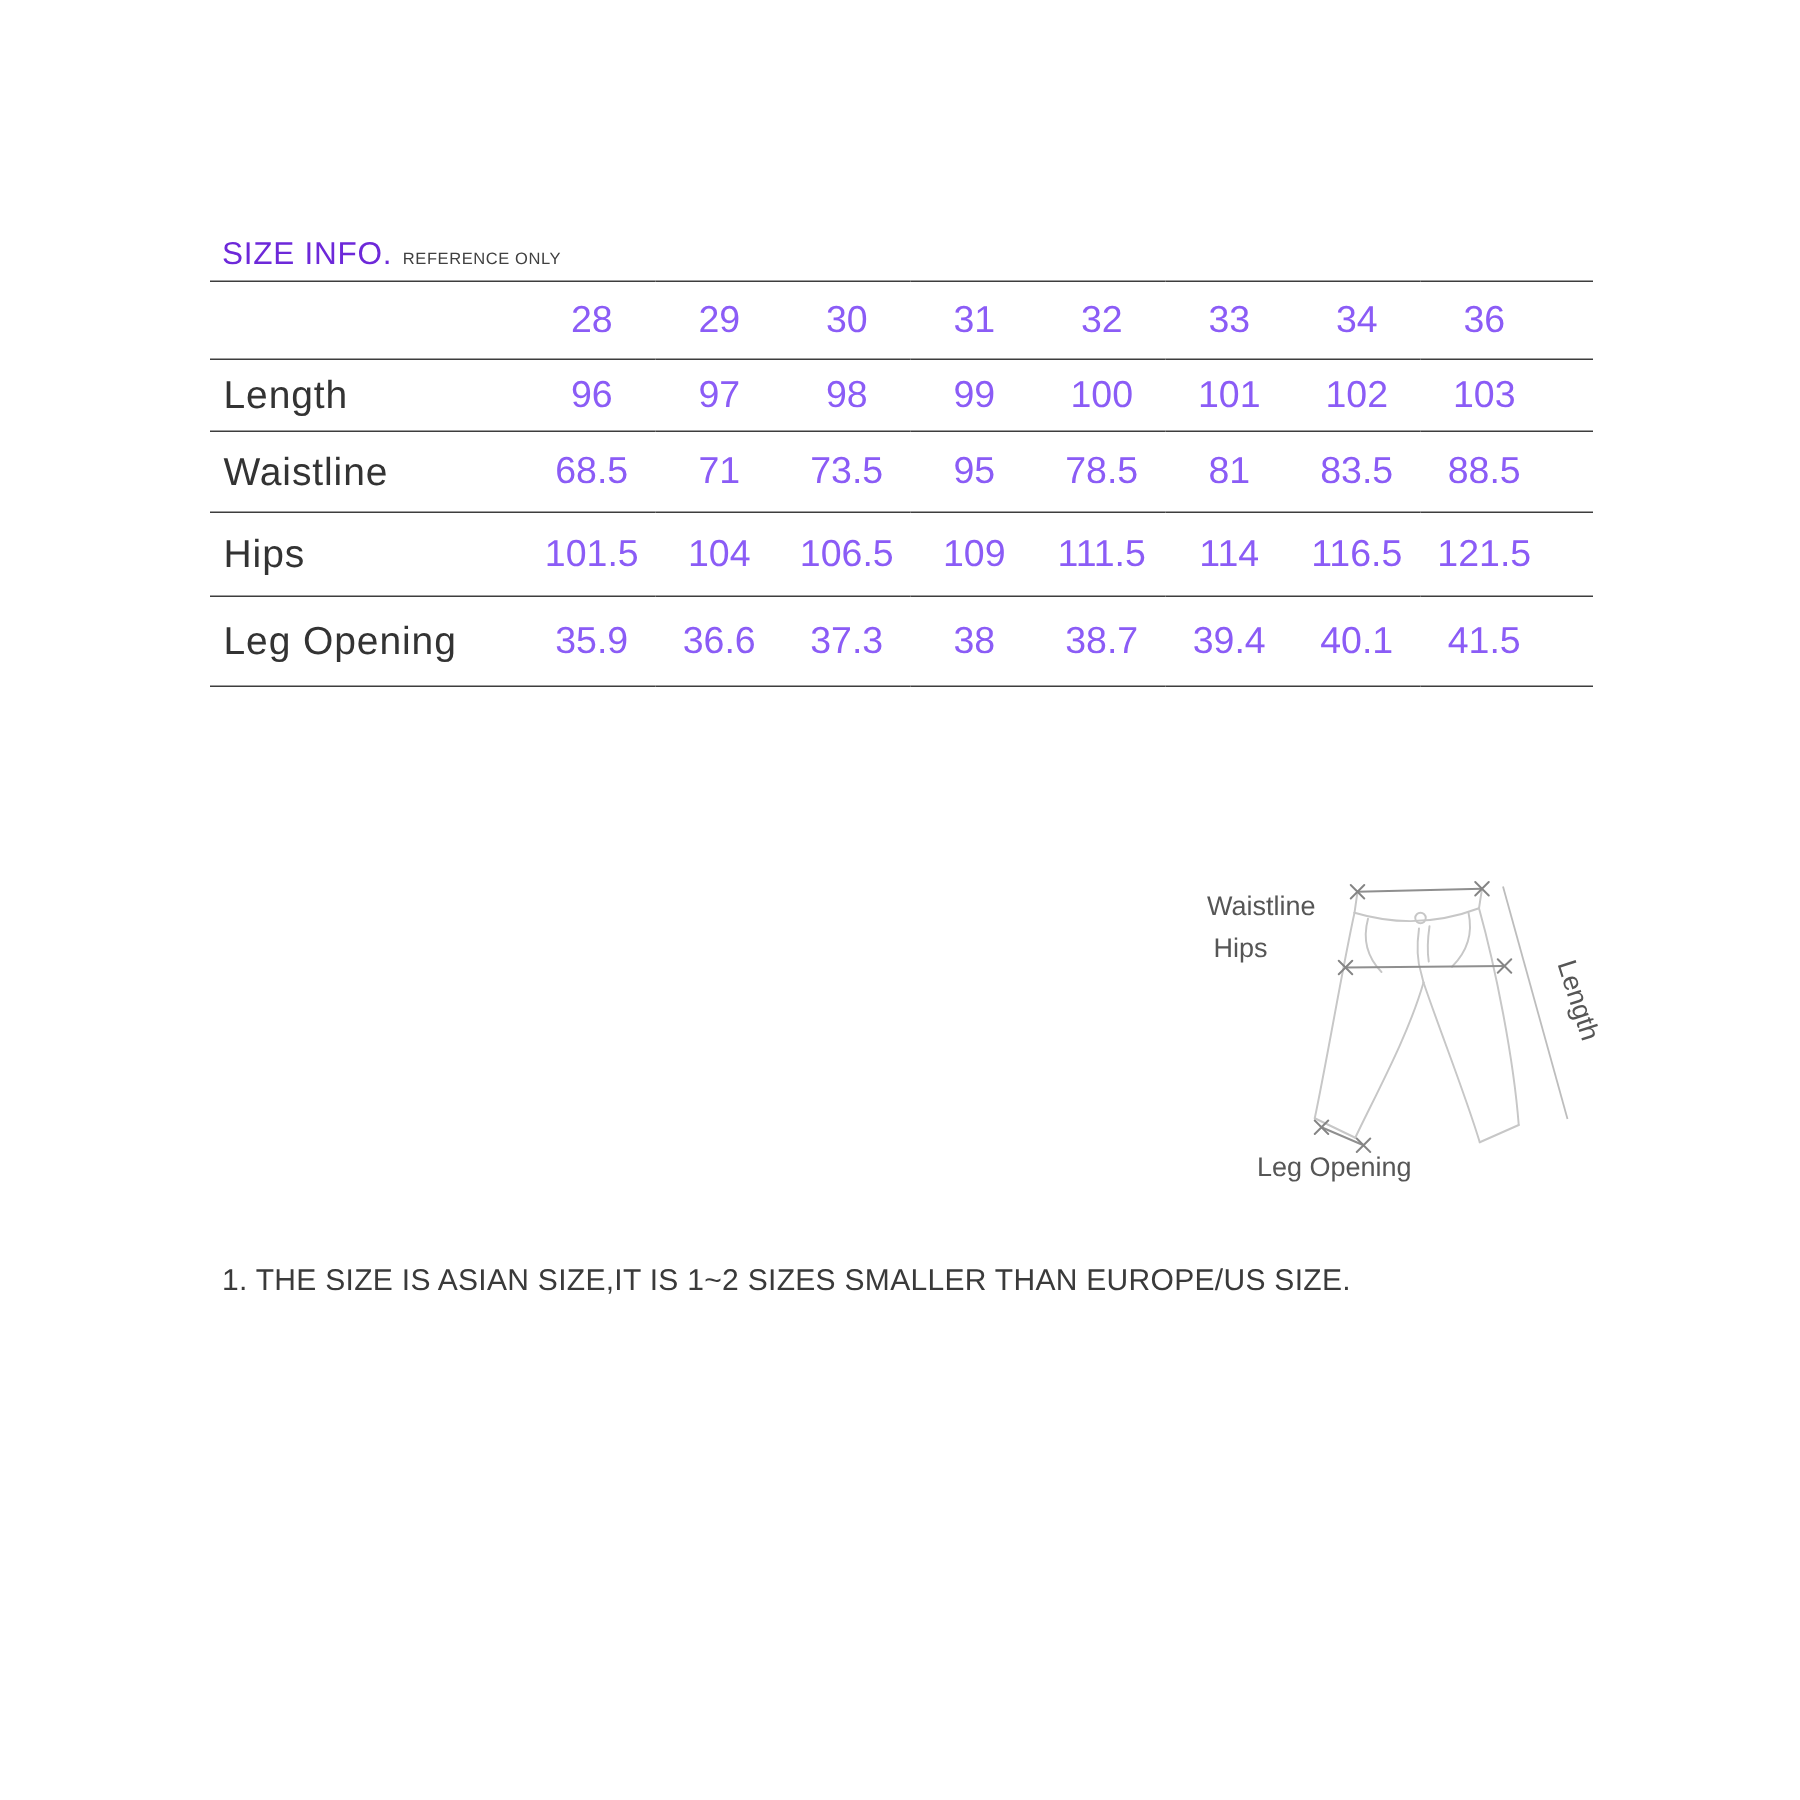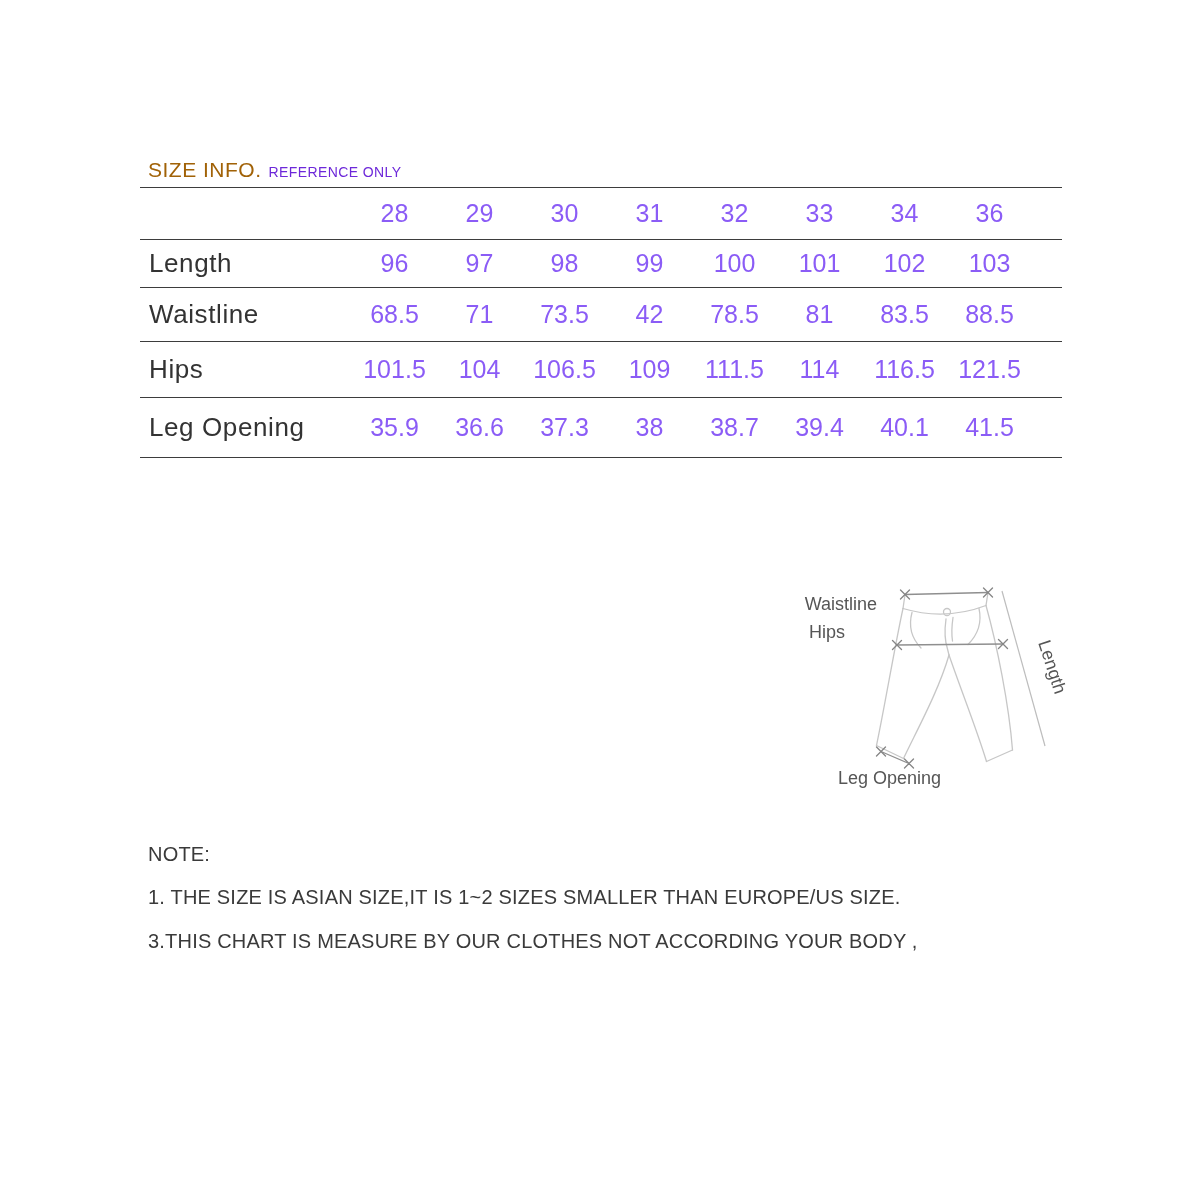--- a/index.html
+++ b/index.html
@@ -2,22 +2,22 @@
 <html><head>
 <meta charset="utf-8">
 <style>
   html,body{margin:0;padding:0;background:#ffffff;}
   .page{
     position:relative;width:1200px;height:1200px;background:#ffffff;overflow:hidden;
     font-family:"Liberation Sans", sans-serif;color:#333;
   }
   
   .title-row{position:absolute;left:148px;top:158px;display:flex;align-items:baseline;white-space:nowrap;}
-  .title-main{font-size:21px;color:#a16207;letter-spacing:.5px;}
-  .title-sub{font-size:14px;color:#6d28d9;margin-left:7px;letter-spacing:.4px;}
+  .title-main{font-size:21px;color:#6d28d9;letter-spacing:.5px;}
+  .title-sub{font-size:11px;color:#404040;margin-left:7px;letter-spacing:.4px;}
   
   .size-table{
     position:absolute;left:140px;top:187px;width:922px;
     border-collapse:collapse;table-layout:fixed;
     border-top:1.5px solid #3d3d3d;
   }
   .size-table td{
     border-bottom:1.5px solid #3d3d3d;
     text-align:center;vertical-align:middle;
     font-size:25px;color:#8b5cf6;padding:0;
@@ -85,21 +85,21 @@
       <td>101</td>
       <td>102</td>
       <td>103</td>
       <td></td>
     </tr>
     <tr class="r2">
       <td class="label">Waistline</td>
       <td>68.5</td>
       <td>71</td>
       <td>73.5</td>
-      <td>42</td>
+      <td>95</td>
       <td>78.5</td>
       <td>81</td>
       <td>83.5</td>
       <td>88.5</td>
       <td></td>
     </tr>
     <tr class="r3">
       <td class="label">Hips</td>
       <td>101.5</td>
       <td>104</td>
@@ -160,18 +160,16 @@
          M86.5,172 L95.5,181 M86.5,181 L95.5,172
          M114.5,184 L123.5,193 M114.5,193 L123.5,184"></path>
   </svg>
 
   <div class="diag-label lbl-waistline">Waistline</div>
   <div class="diag-label lbl-hips">Hips</div>
   <div class="diag-label lbl-length">Length</div>
   <div class="diag-label lbl-legopening">Leg Opening</div>
 
   <div class="notes">
-    <div>NOTE:</div>
     <div>1. THE SIZE IS ASIAN SIZE,IT IS 1~2 SIZES SMALLER THAN EUROPE/US SIZE.</div>
-    <div>3.THIS CHART IS MEASURE BY OUR CLOTHES NOT ACCORDING YOUR BODY ,</div>
   </div>
 
 </div>
 
 </body></html>

